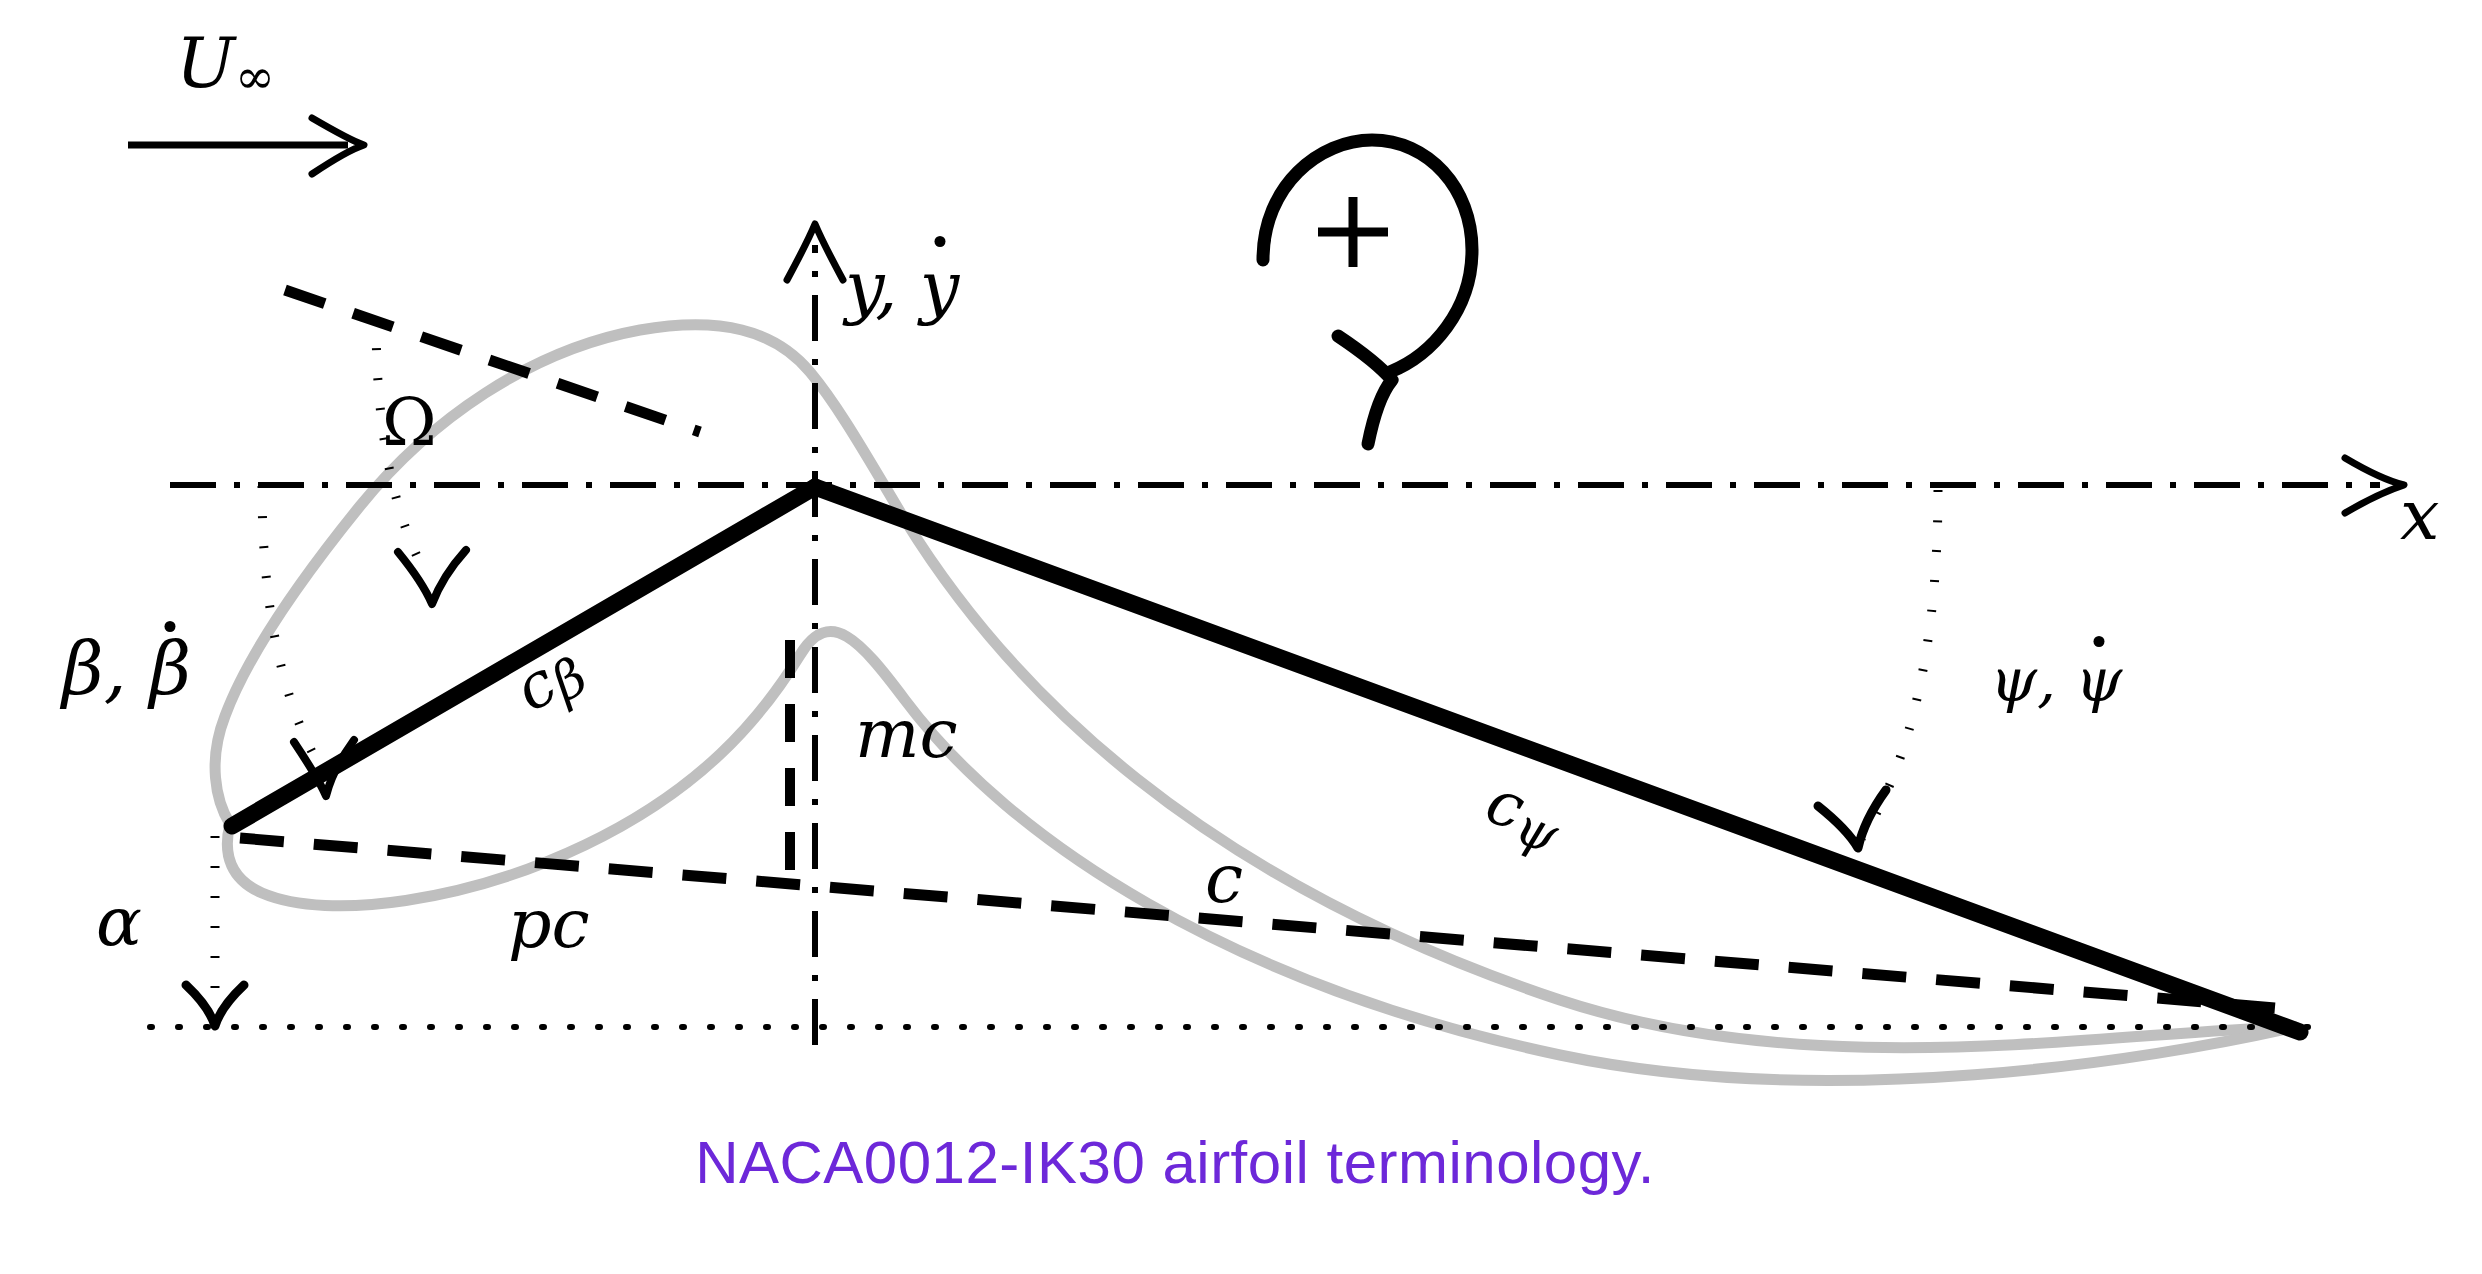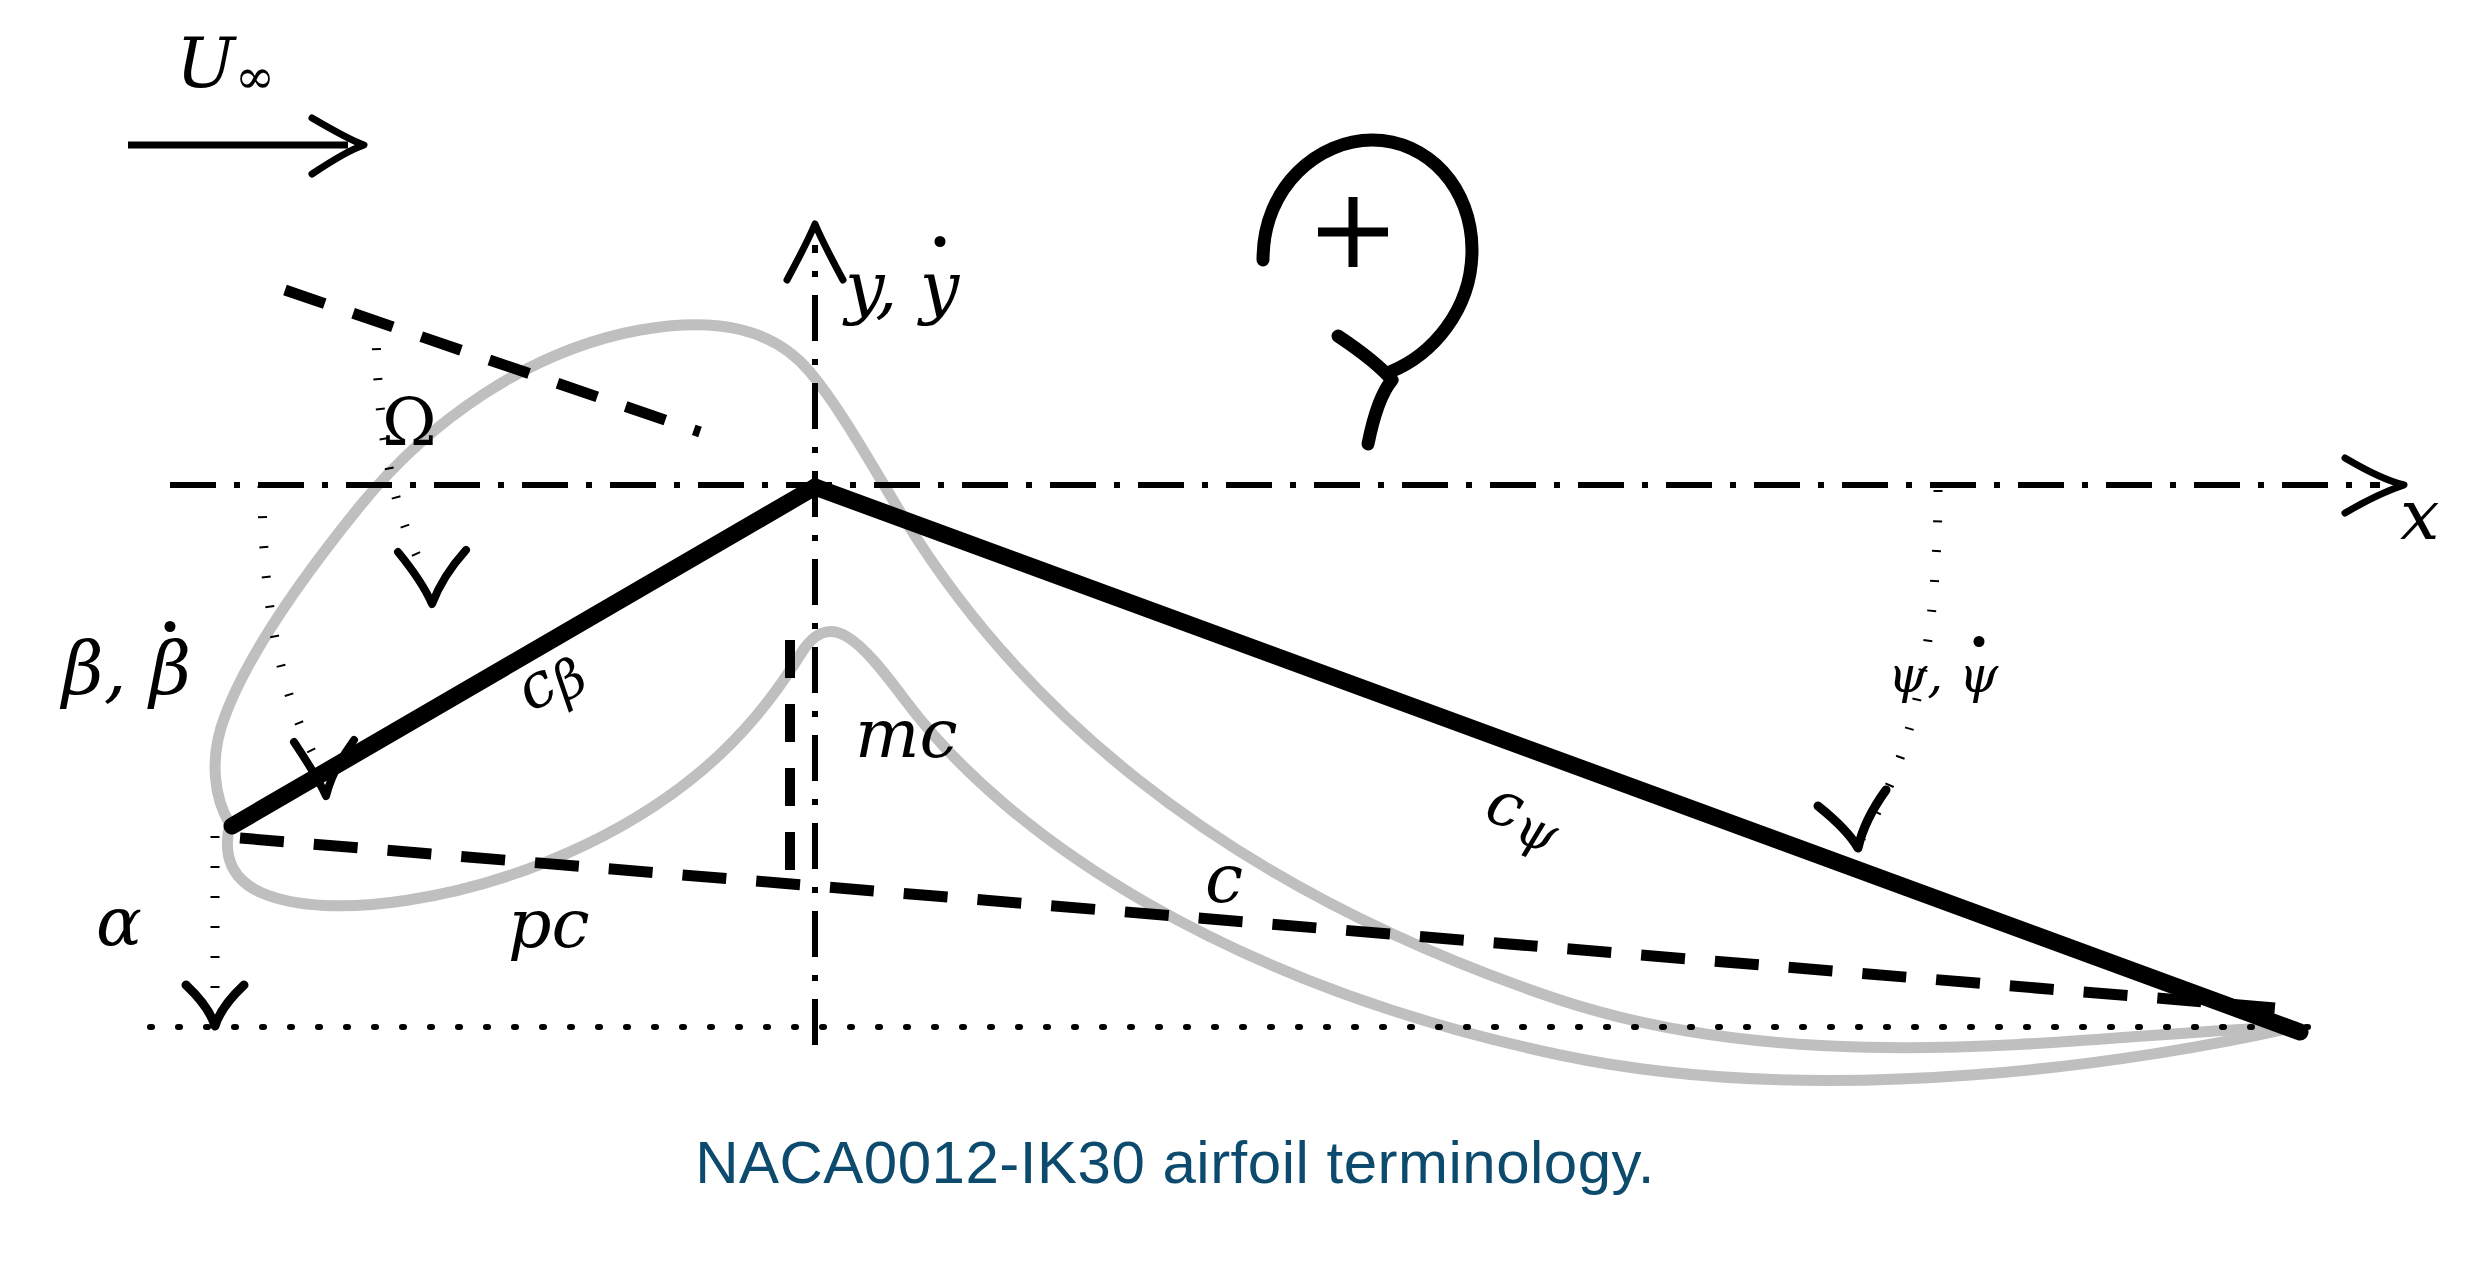--- a/index.html
+++ b/index.html
@@ -5,21 +5,21 @@
   html,body{margin:0;padding:0;background:#ffffff;}
   body{width:2482px;height:1274px;position:relative;overflow:hidden;
        font-family:"Liberation Serif",serif;}
   #stage{position:absolute;left:0;top:0;width:2482px;height:1274px;}
   svg#fig{position:absolute;left:0;top:0;width:2482px;height:1274px;}
 
   .mathlbl{position:absolute;font-family:"DejaVu Serif",serif;font-style:italic;
            color:#000;white-space:nowrap;line-height:1;}
   .caption{position:absolute;left:0;top:1128px;width:2350px;text-align:center;
            font-family:"Liberation Sans",sans-serif;font-style:normal;
-           font-size:60px;color:#0c4a6e;letter-spacing:0.5px;}
+           font-size:60px;color:#6d28d9;letter-spacing:0.5px;}
   .dotacc{position:relative;display:inline-block;}
   .dotacc > .dotmark{position:absolute;left:50%;transform:translateX(-50%);
            width:11px;height:11px;border-radius:50%;background:#000;}
 </style>
 </head>
 <body>
 
 <div id="stage">
 
   <svg id="fig" viewBox="0 0 2482 1274">
@@ -123,21 +123,21 @@
 
   <div class="mathlbl" style="left:62px;top:612px;font-size:72px;margin-top:21px;">
     <span>β,</span>
     <span class="dotacc"><span class="dotmark" style="top:-12px;"></span><span>β</span></span>
   </div>
 
   <div class="mathlbl" style="left:96px;top:888px;font-size:68px;">
     <span>α</span>
   </div>
 
-  <div class="mathlbl" style="left:1888px;top:650px;font-size:50px;text-align:right;">
+  <div class="mathlbl" style="left:1990px;top:650px;font-size:60px;text-align:right;">
     <span>ψ,</span>
     <span class="dotacc"><span class="dotmark" style="top:-14px;"></span><span>ψ</span></span>
   </div>
 
   <div class="mathlbl" style="left:505px;top:668px;font-size:62px;transform:rotate(-30deg);transform-origin:left top;">
     <span>c</span><span style="font-size:52px;vertical-align:-8px;">β</span>
   </div>
 
   <div class="mathlbl" style="left:1500px;top:770px;font-size:62px;transform:rotate(20deg);transform-origin:left top;">
     <span>c</span><span style="font-size:52px;vertical-align:-10px;">ψ</span>

